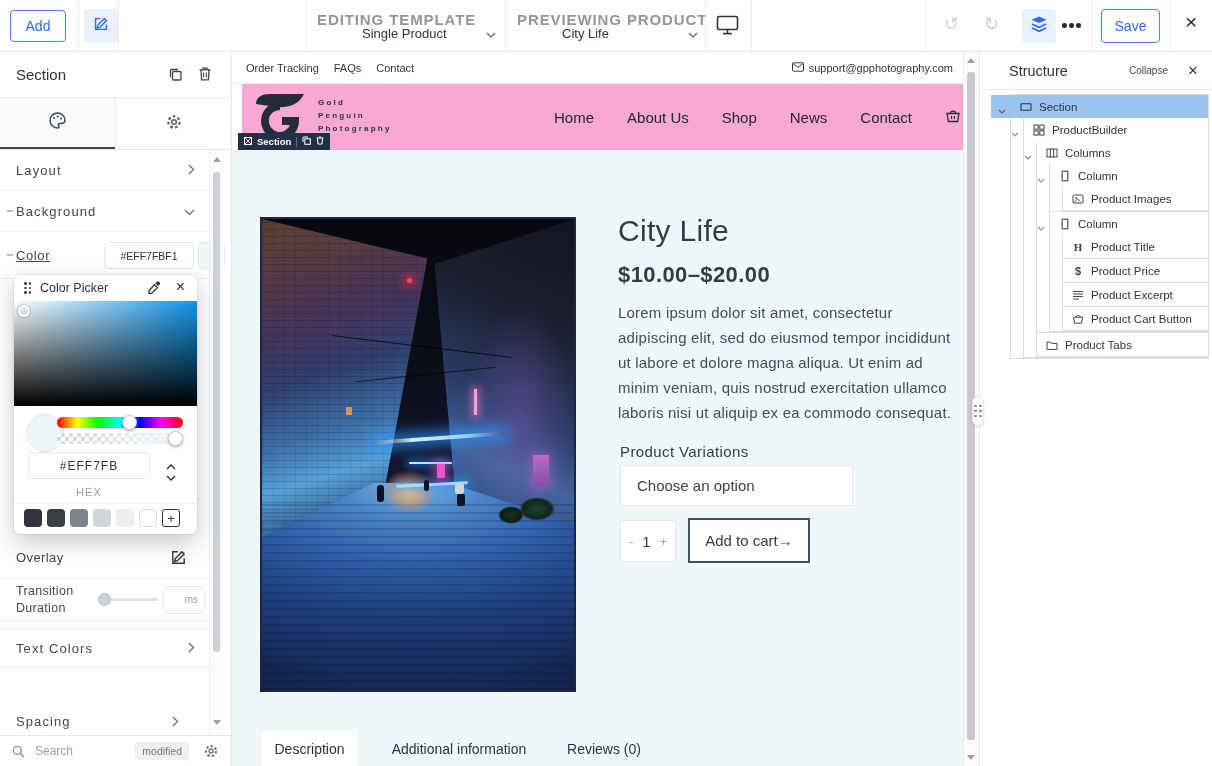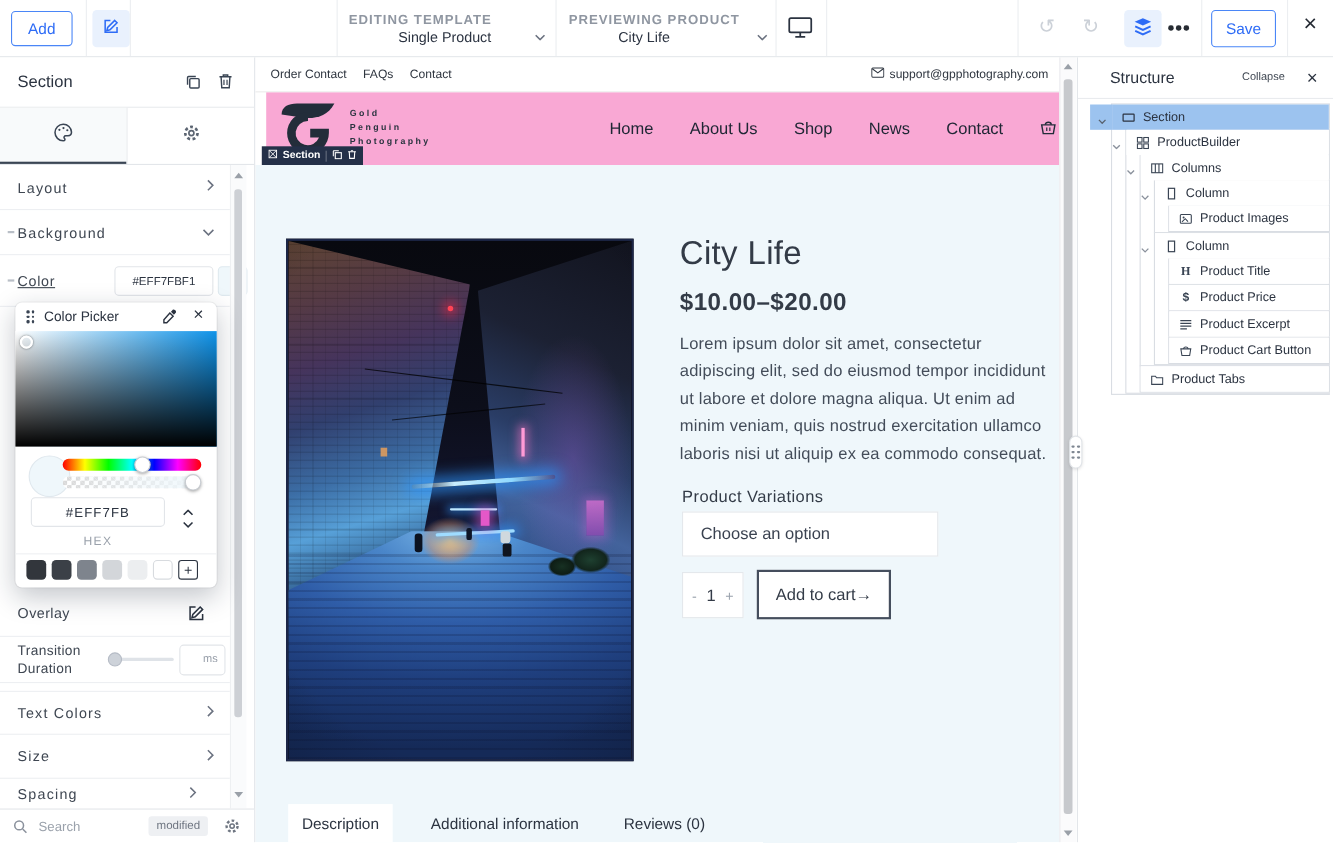--- a/index.html
+++ b/index.html
@@ -4,21 +4,21 @@
 <style>
   html,body{margin:0;padding:0;background:#fff;}
   *{box-sizing:border-box;}
   .app{position:relative;width:1212px;height:766px;background:#fff;font-family:"Liberation Sans",sans-serif;overflow:hidden;}
 
   
   .toolbar{position:absolute;left:0;top:0;width:100%;height:52px;background:#fff;border-bottom:1px solid #e5e8ec;z-index:40;}
   .vsep{position:absolute;top:0;bottom:0;width:1px;background:#eceef1;}
   .btn-outline{position:absolute;display:flex;align-items:center;justify-content:center;background:#fff;border:1px solid #4a86f7;border-radius:4px;color:#2e6cf6;font-size:14px;cursor:pointer;}
   .icon-btn-blue{position:absolute;width:34px;height:34px;top:9px;border-radius:4px;background:#e9f1fd;display:flex;align-items:center;justify-content:center;cursor:pointer;}
-  .tb-label{position:absolute;top:11px;font-size:12px;font-weight:bold;letter-spacing:.9px;color:#8f96a1;}
+  .tb-label{position:absolute;top:11px;font-size:15px;font-weight:bold;letter-spacing:.9px;color:#8f96a1;}
   .tb-value{position:absolute;top:26px;font-size:13px;color:#2c3442;margin-left:45px;}
   .tb-chev{position:absolute;top:24px;}
   .undo,.redo{position:absolute;top:13px;font-size:18px;color:#ccd1d8;cursor:default;}
   .dots3{position:absolute;top:23px;display:flex;gap:2.5px;}
   .dots3 i{width:4.5px;height:4.5px;border-radius:50%;background:#272c33;}
   .tb-close{position:absolute;top:11px;font-size:21px;color:#242a33;cursor:pointer;line-height:1;}
 
   
   .lsb{position:absolute;left:0;top:52px;width:232px;bottom:0;background:#fff;border-right:1px solid #e3e6ea;z-index:20;}
   .lsb-head{position:absolute;left:0;top:0;width:100%;height:46px;border-bottom:1px solid #e9ebee;}
@@ -259,26 +259,20 @@
           <span>ms</span>
         </span>
     </div>
 
     <div class="row" style="top:576px;height:40px;border-top:1px solid #edeff2;">
       <span class="row-label">Text Colors</span>
       <span class="chev-wrap"><svg width="7" height="11">
             <polyline points="1,1 5.5,5.5 1,10" stroke="#6b7280" stroke-width="1.4" fill="none"></polyline>
           </svg></span>
     </div>
-    <div class="row" style="top:616px;height:40px;">
-      <span class="row-label">Size</span>
-      <span class="chev-wrap"><svg width="7" height="11">
-            <polyline points="1,1 5.5,5.5 1,10" stroke="#6b7280" stroke-width="1.4" fill="none"></polyline>
-          </svg></span>
-    </div>
     <div class="row" style="top:656px;height:27px;border-bottom:none;">
       <span class="row-label">Spacing</span>
       <span class="chev-wrap" style="right:30px;"><svg width="7" height="11">
             <polyline points="1,1 5.5,5.5 1,10" stroke="#6b7280" stroke-width="1.4" fill="none"></polyline>
           </svg></span>
     </div>
 
     <div class="lsb-scroll">
       <div class="tri-up" style="position:absolute;left:3px;top:7px;"></div>
       <div class="thumb" style="left:3px;top:22px;width:7px;height:480px;"></div>
@@ -348,21 +342,21 @@
       <span class="sw" style="background-color: rgb(211, 214, 218);"></span>
       <span class="sw" style="background-color: rgb(236, 238, 240);"></span>
       <span class="sw" style="border: 1px solid rgb(216, 219, 223); background-color: rgb(255, 255, 255);"></span>
       <span class="sw-add">+</span>
     </div>
   </div>
 
   <div class="preview">
     <div class="utilbar">
       <div class="links">
-        <span>Order Contact</span>
+        <span>Order Tracking</span>
         <span>FAQs</span>
         <span>Contact</span>
       </div>
       <div class="email">
         <span>
           <svg width="12" height="10" viewBox="0 0 12 10">
               <rect x=".5" y=".8" width="11" height="8.4" rx="1" fill="none" stroke="#2f3640" stroke-width="1"></rect>
               <polyline points="1,1.5 6,5.3 11,1.5" fill="none" stroke="#2f3640" stroke-width="1"></polyline>
             </svg>
         </span>

